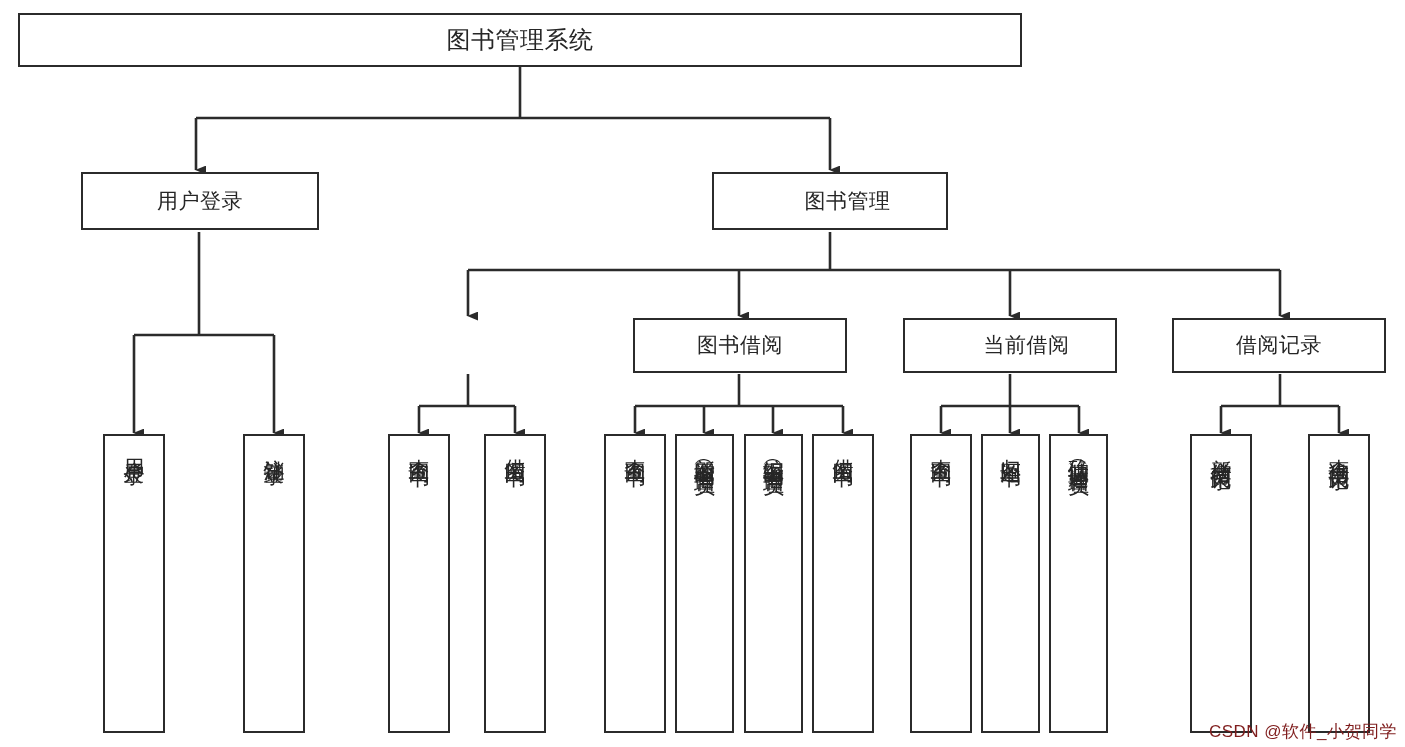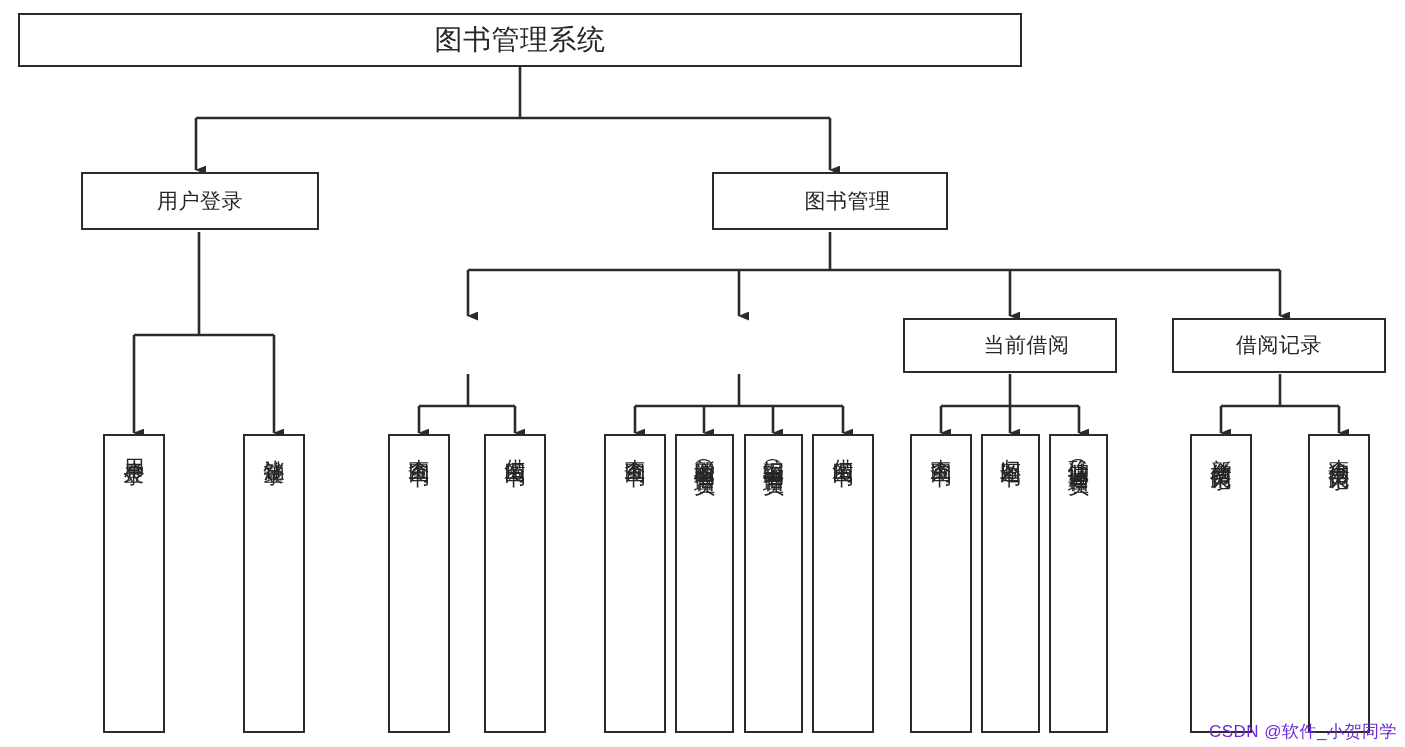--- a/index.html
+++ b/index.html
@@ -43,21 +43,21 @@
     line-height: 1.18;
     color: #262626;
   }
   
   .node.horiz .node-label {
     font-size: 21px;
     letter-spacing: 0.5px;
     white-space: nowrap;
   }
   .node.root .node-label {
-    font-size: 28px;
+    font-size: 24px;
   }
   
   .node.leaf {
     align-items: flex-start;
     justify-content: center;
     padding-top: 6px;
   }
   .node.leaf .node-label {
     writing-mode: vertical-rl;
     text-orientation: upright;
@@ -68,21 +68,21 @@
     max-height: 282px;
   }
   .node.leaf.tall .node-label {
     max-height: 288px;
   }
   .watermark {
     position: absolute;
     right: 8px;
     bottom: 4px;
     font-size: 17px;
-    color: #6d28d9;
+    color: #7f1d1d;
     letter-spacing: 0.5px;
     white-space: nowrap;
     z-index: 5;
     font-family: "Liberation Sans", "DejaVu Sans", sans-serif;
   }
 </style>
 </head>
 <body>
 
 <div id="diagram-canvas">
@@ -146,20 +146,23 @@
 
   <div class="node horiz" style="left:81px; top:172px; width:238px; height:58px;">
     <span class="node-label">用户登录</span>
   </div>
 
   <div class="node horiz" style="left:712px; top:172px; width:236px; height:58px;padding-left:35px;">
     <span class="node-label">图书管理</span>
   </div>
 
 
+  <div class="node horiz" style="left:633px; top:318px; width:214px; height:55px;">
+    <span class="node-label">图书借阅</span>
+  </div>
 
   <div class="node horiz" style="left:903px; top:318px; width:214px; height:55px;padding-left:33px;">
     <span class="node-label">当前借阅</span>
   </div>
 
   <div class="node horiz" style="left:1172px; top:318px; width:214px; height:55px;">
     <span class="node-label">借阅记录</span>
   </div>
 
   <div class="node leaf" style="left:103px; top:434px; width:62px; height:299px;">

